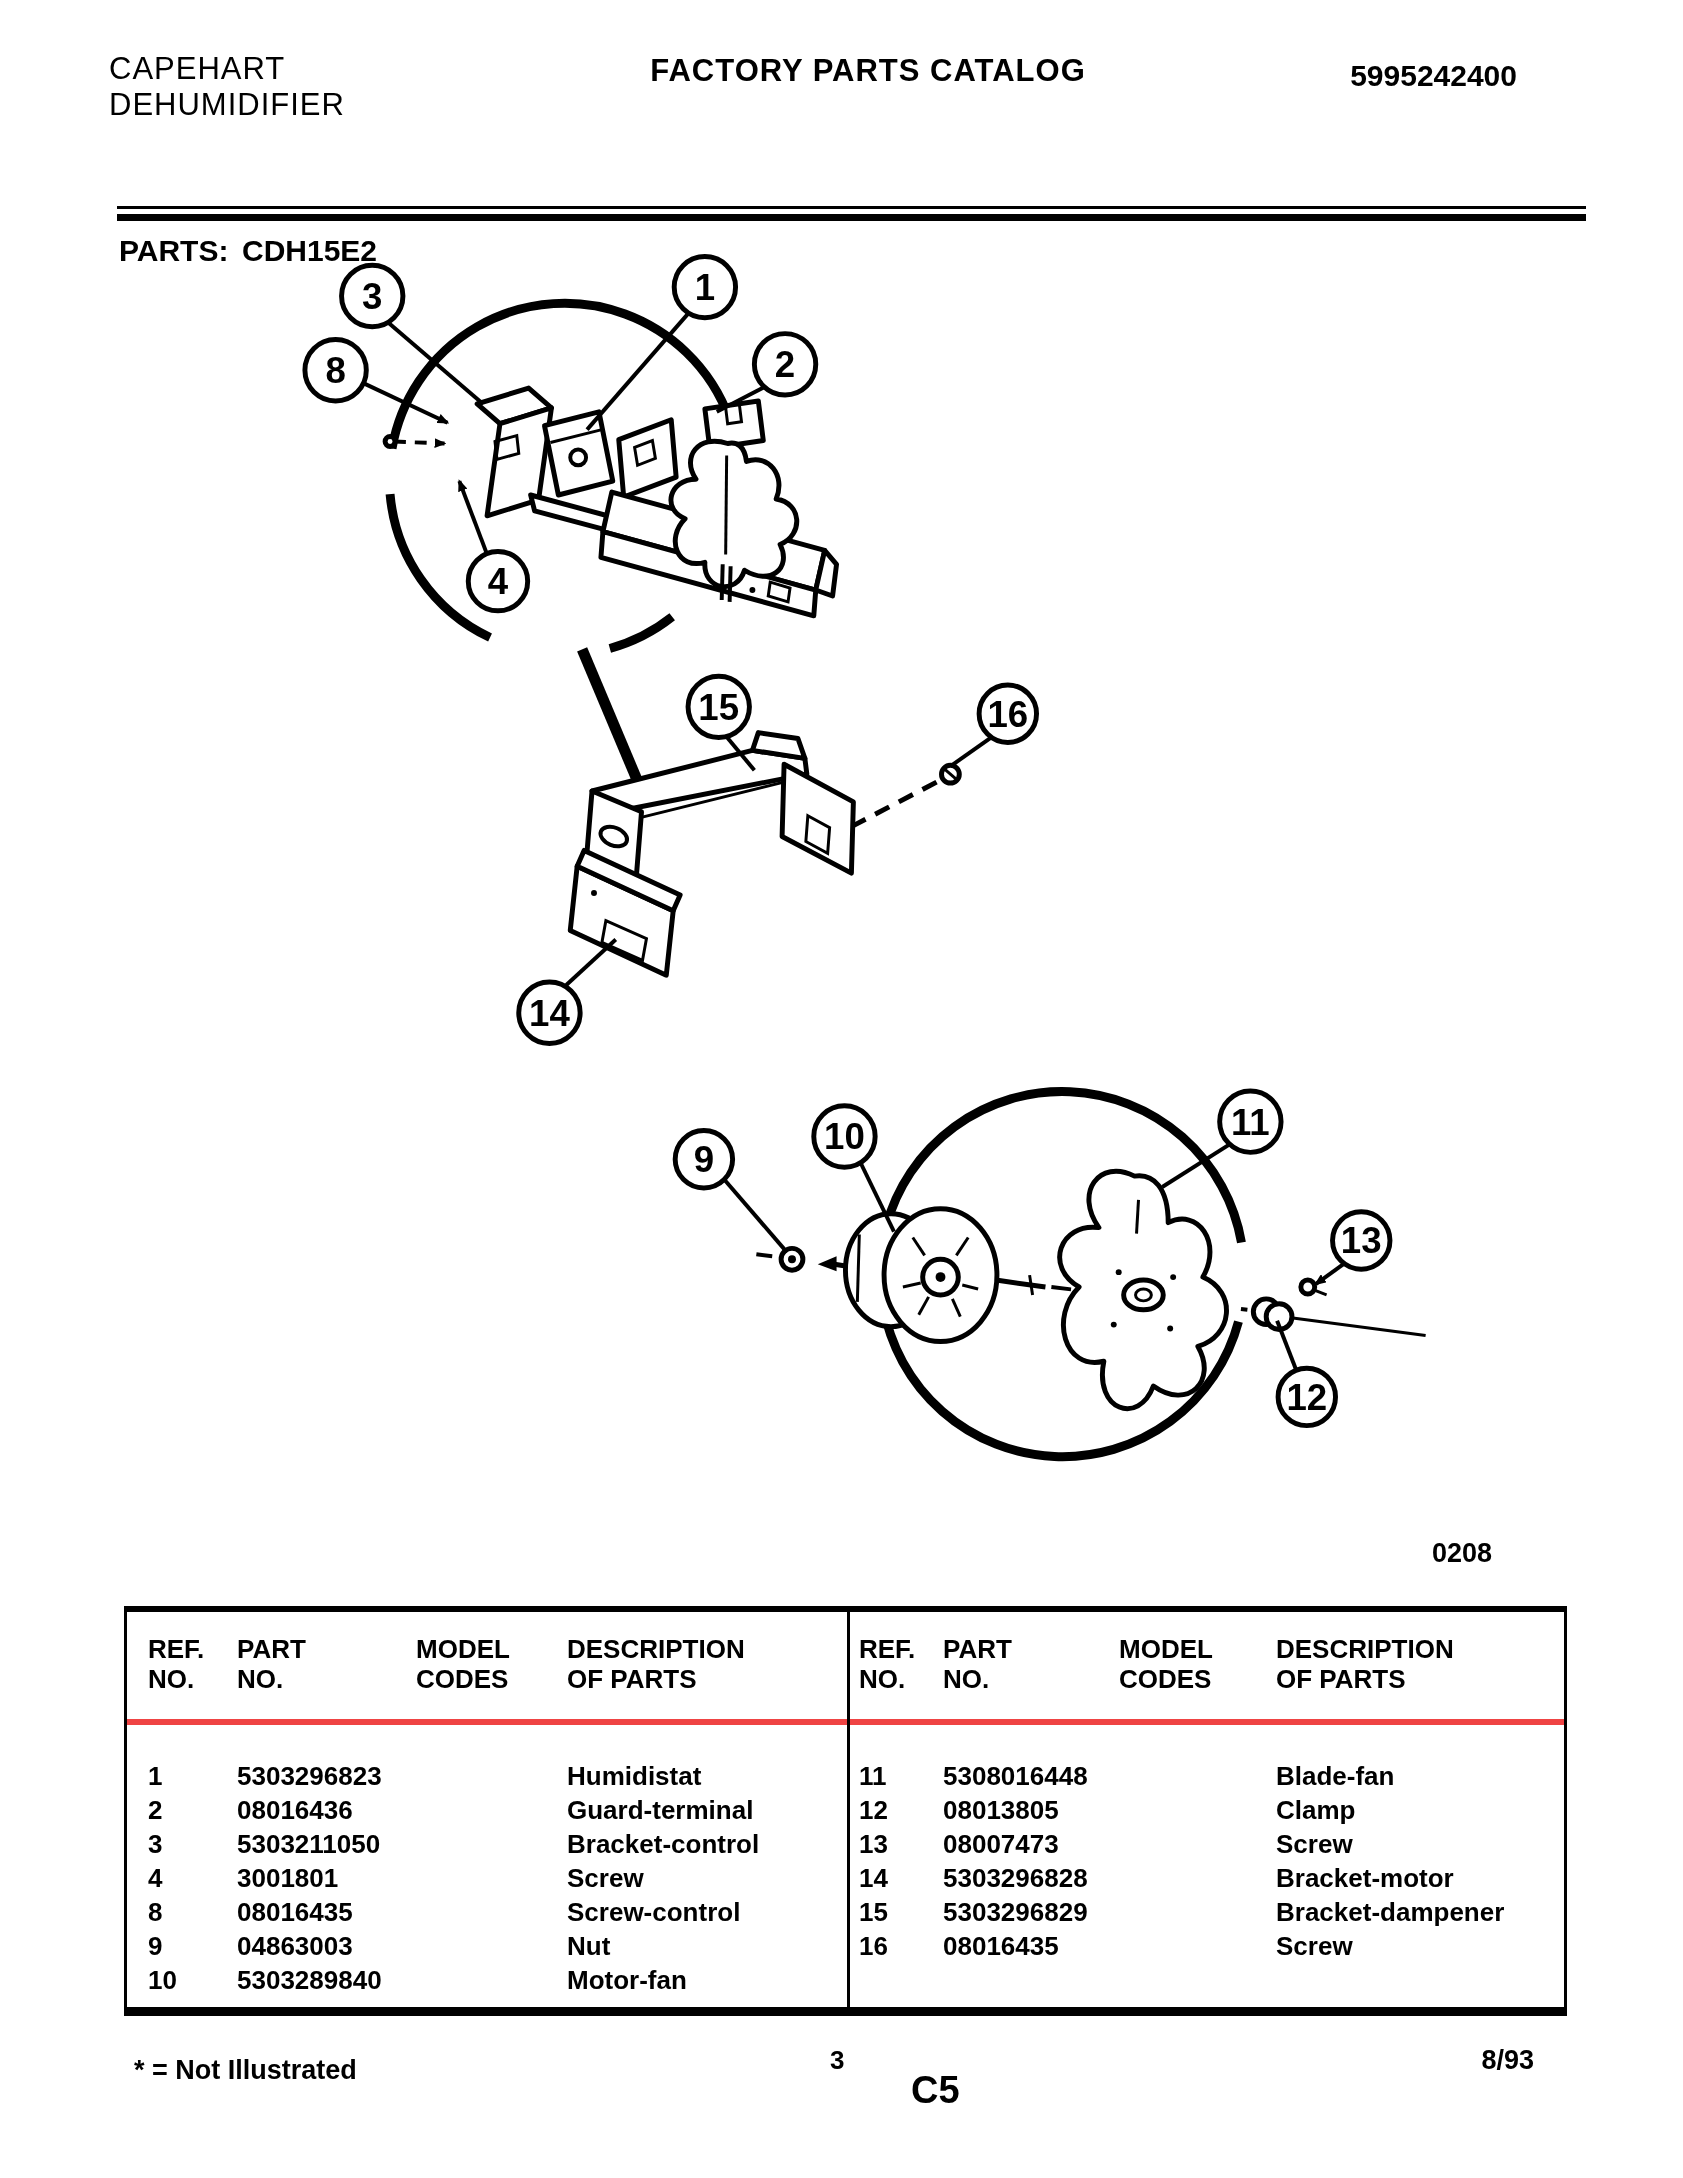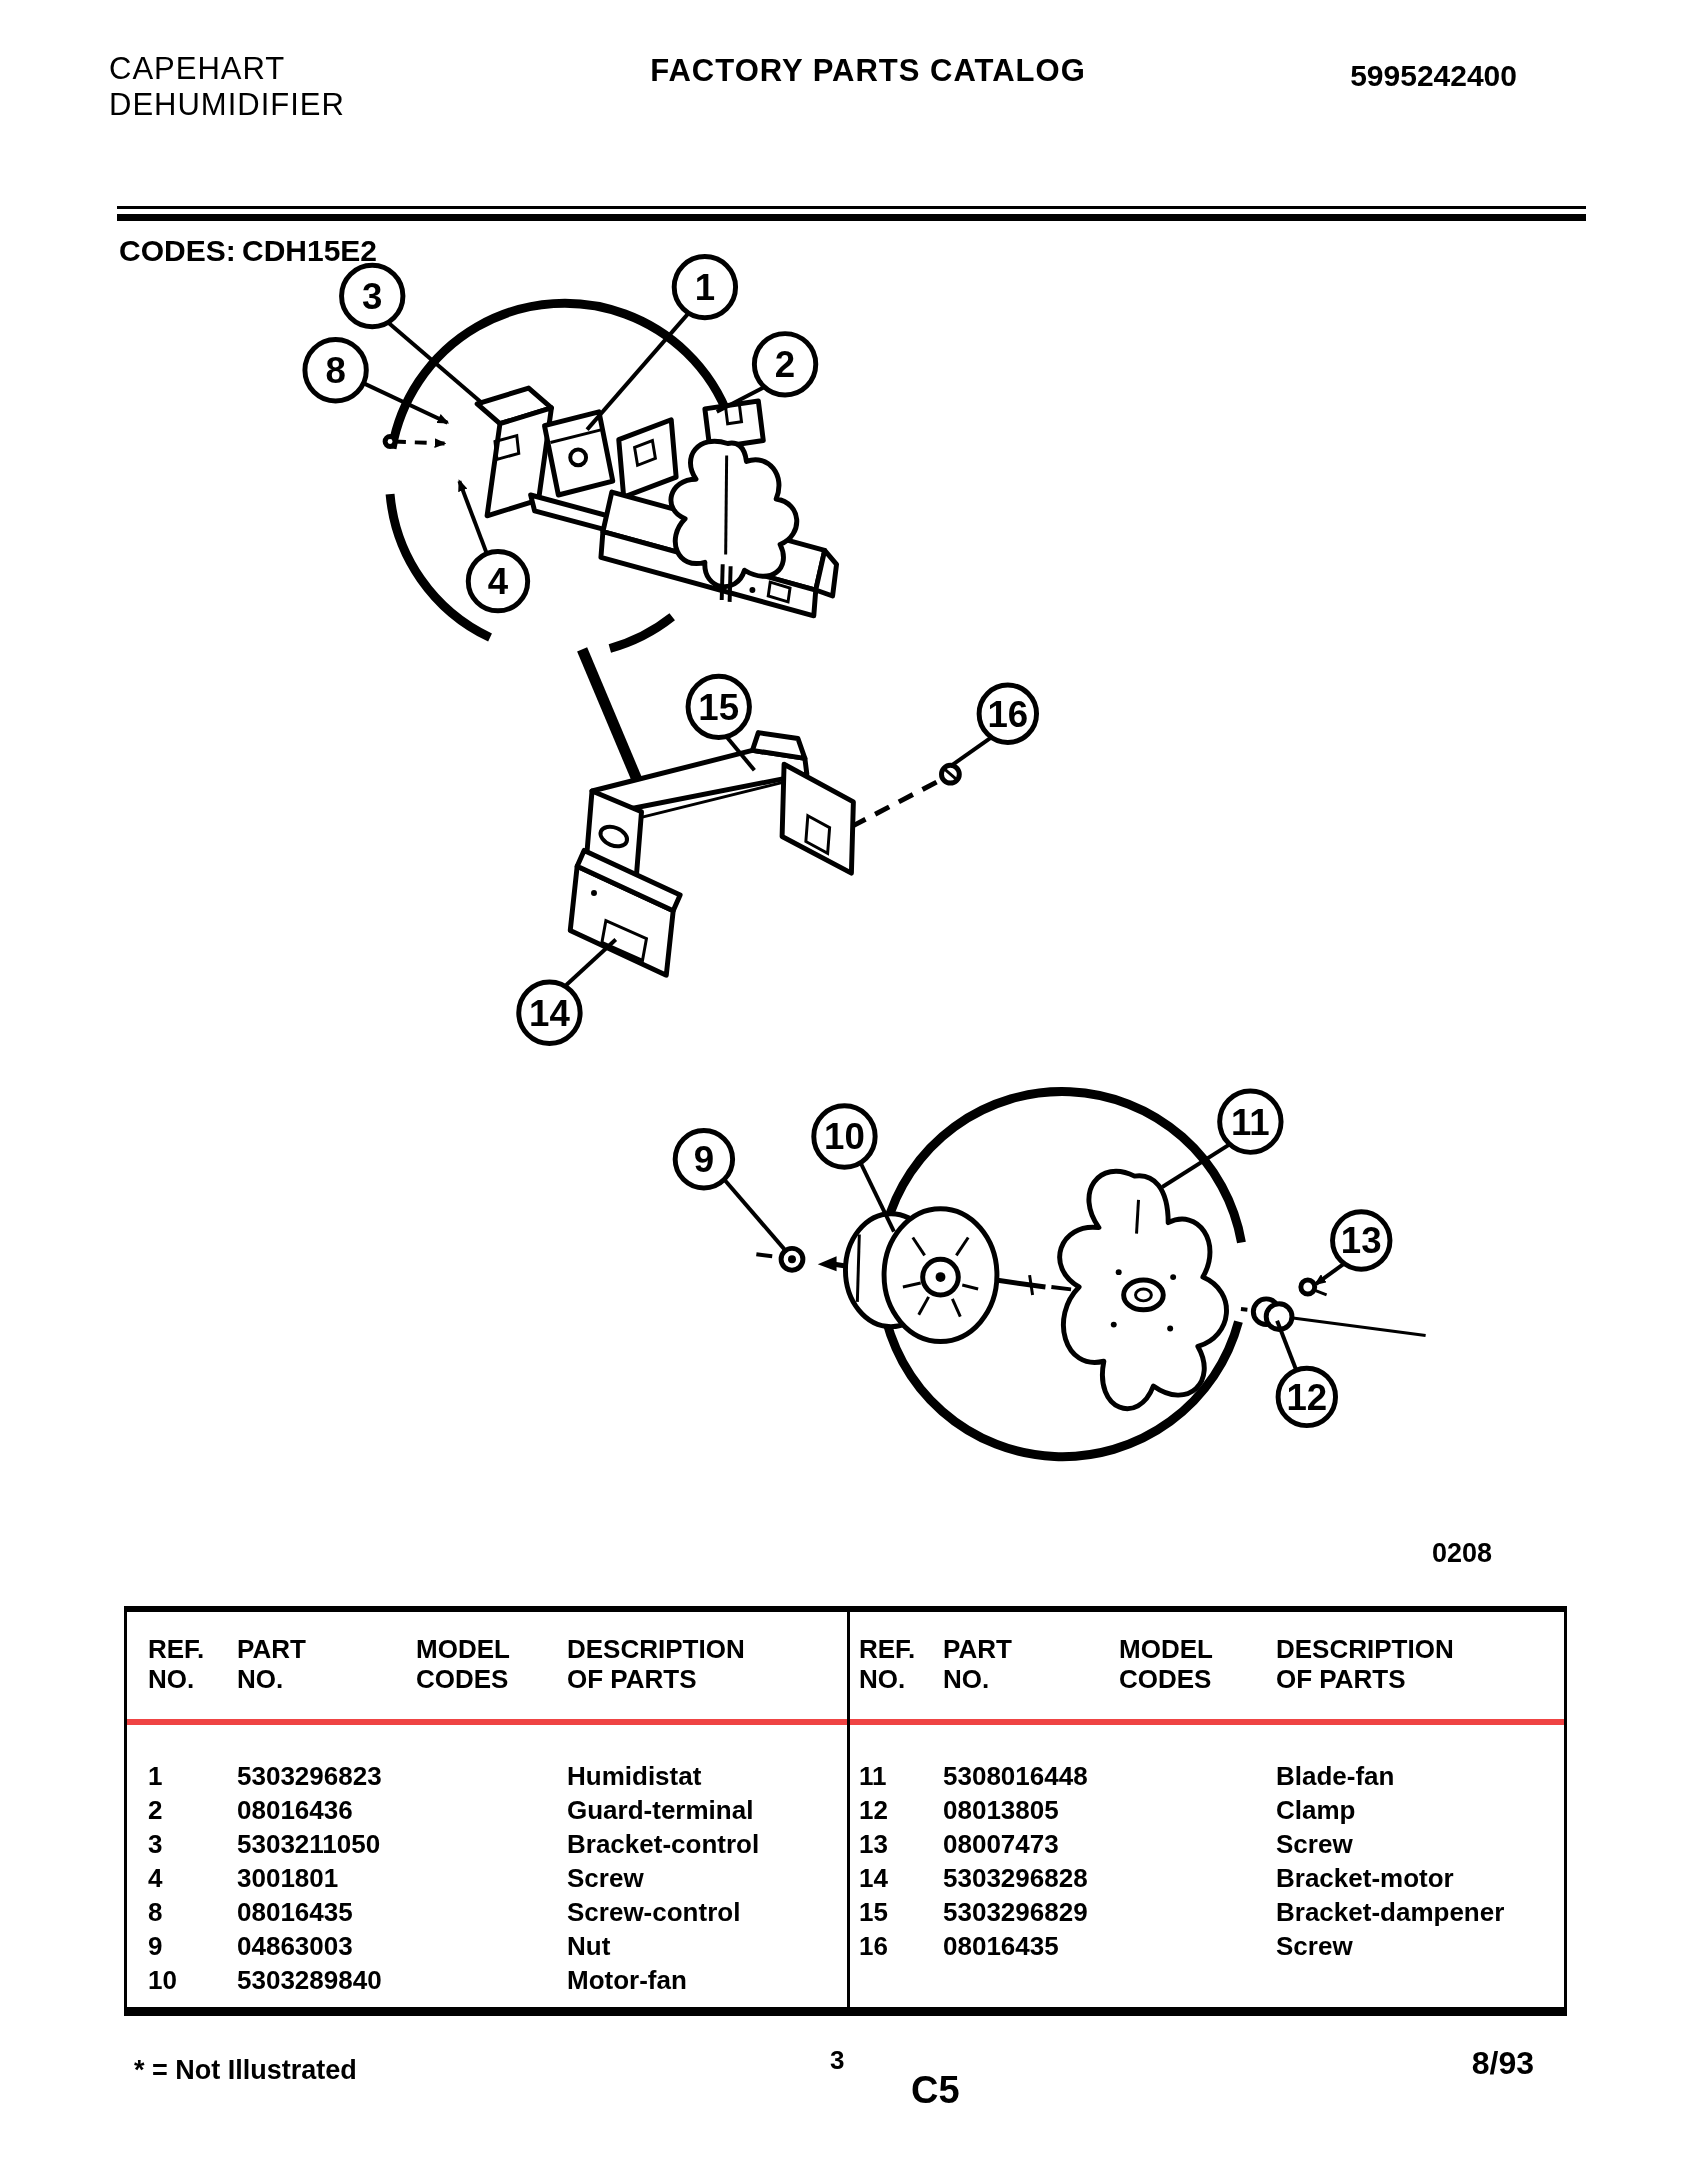--- a/index.html
+++ b/index.html
@@ -37,38 +37,38 @@
   .t-left .t-head, .t-left .t-row{grid-template-columns:89px 179px 151px auto; padding-left:21px;}
   .t-right .t-head, .t-right .t-row{grid-template-columns:84px 176px 157px auto; padding-left:9px;}
   .hl{display:block; line-height:30px;}
   .t-rows{padding-top:34px;}
   .t-row{display:grid; height:34px; line-height:34px;}
   .t-cell{white-space:nowrap;}
 
   .foot-note{left:134px; top:2055px; font-size:27px; font-weight:bold;}
   .foot-page{left:830px; top:2045px; font-size:26px; font-weight:bold;}
   .foot-plate{left:911px; top:2069px; font-size:38px; font-weight:bold;}
-  .foot-date{right:149px; top:2045px; font-size:32px; font-weight:bold;}
+  .foot-date{right:149px; top:2045px; font-size:27px; font-weight:bold;}
 </style>
 </head>
 <body>
 
 <div class="page">
 
   <div class="abs brand" style="top:51px;">
     <div>CAPEHART</div>
     <div>DEHUMIDIFIER</div>
   </div>
   <div class="abs title">FACTORY PARTS CATALOG</div>
   <div class="abs pubnum">5995242400</div>
 
   <div class="abs rule" style="top:206px;height:3px;"></div>
   <div class="abs rule" style="top:214px;height:7px;"></div>
 
-  <div class="abs model-label">CODES:</div>
+  <div class="abs model-label">PARTS:</div>
   <div class="abs model-value">CDH15E2</div>
 
   <svg class="diagram" viewBox="0 0 1700 2200">
     <defs>
       <marker id="arrow" markerWidth="12" markerHeight="10" refX="10" refY="5" orient="auto" markerUnits="userSpaceOnUse">
         <path d="M0,0 L12,5 L0,10 Z" fill="#000"></path>
       </marker>
     </defs>
 
     <g>

